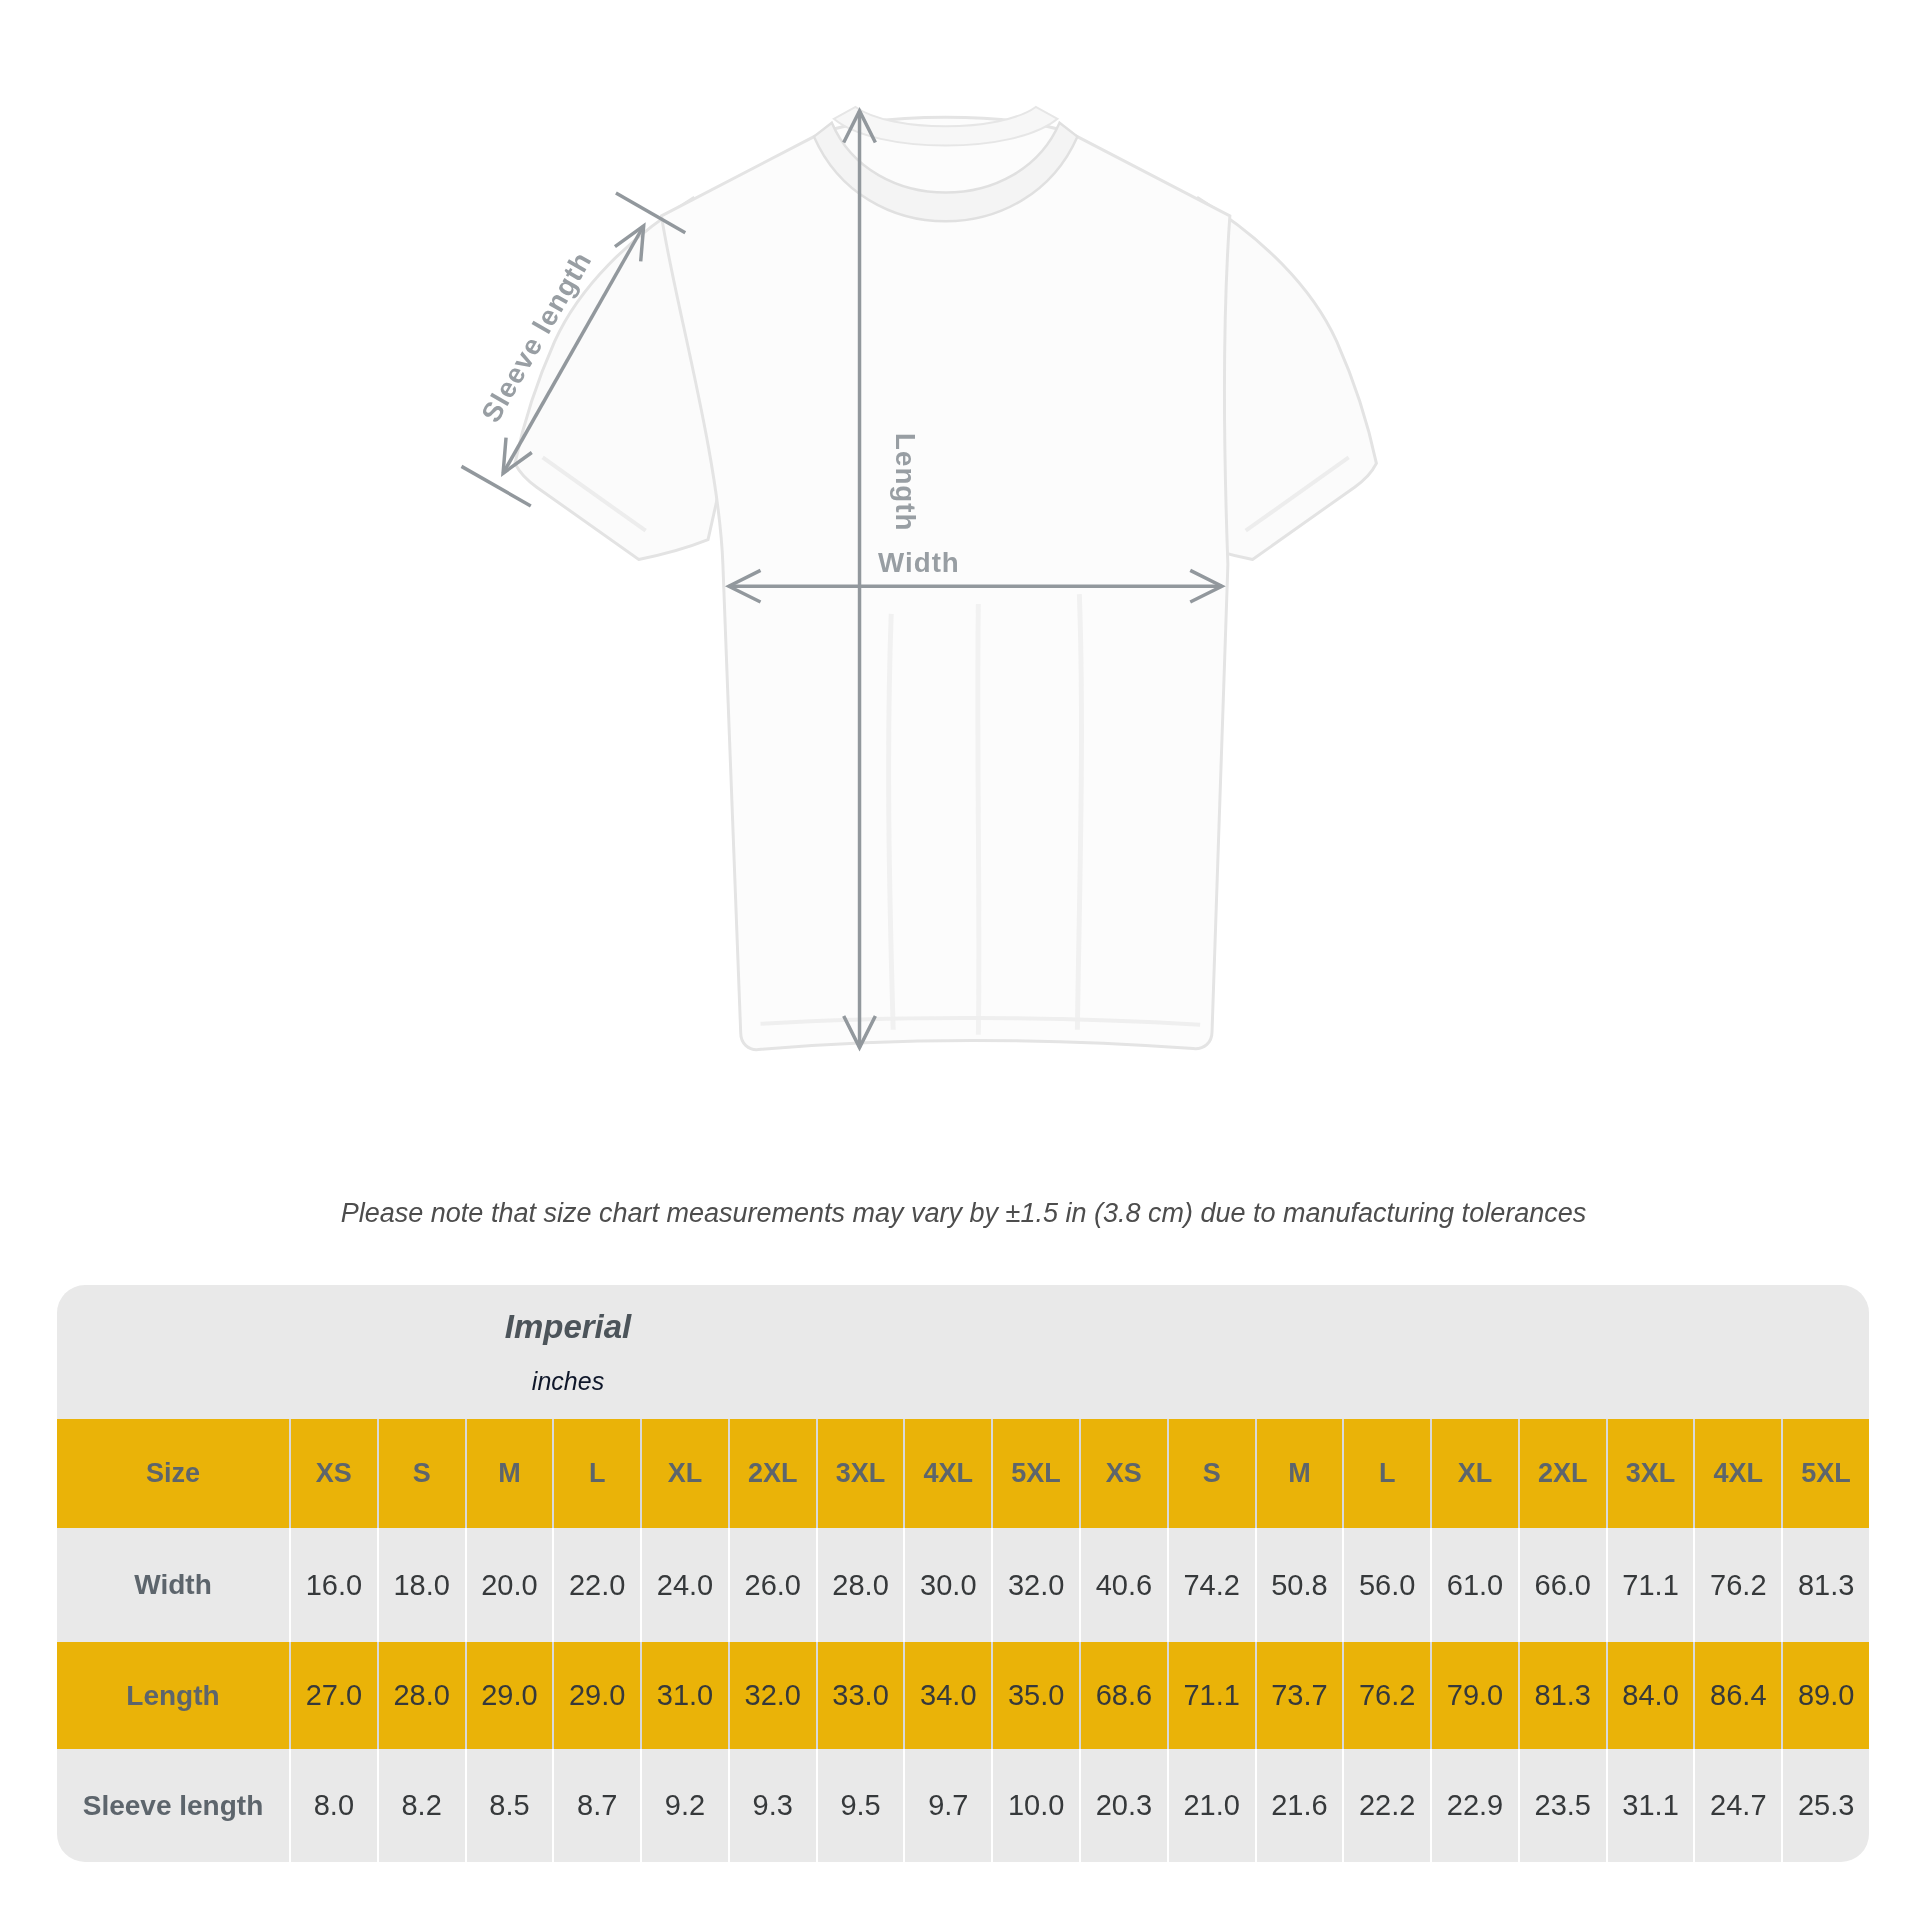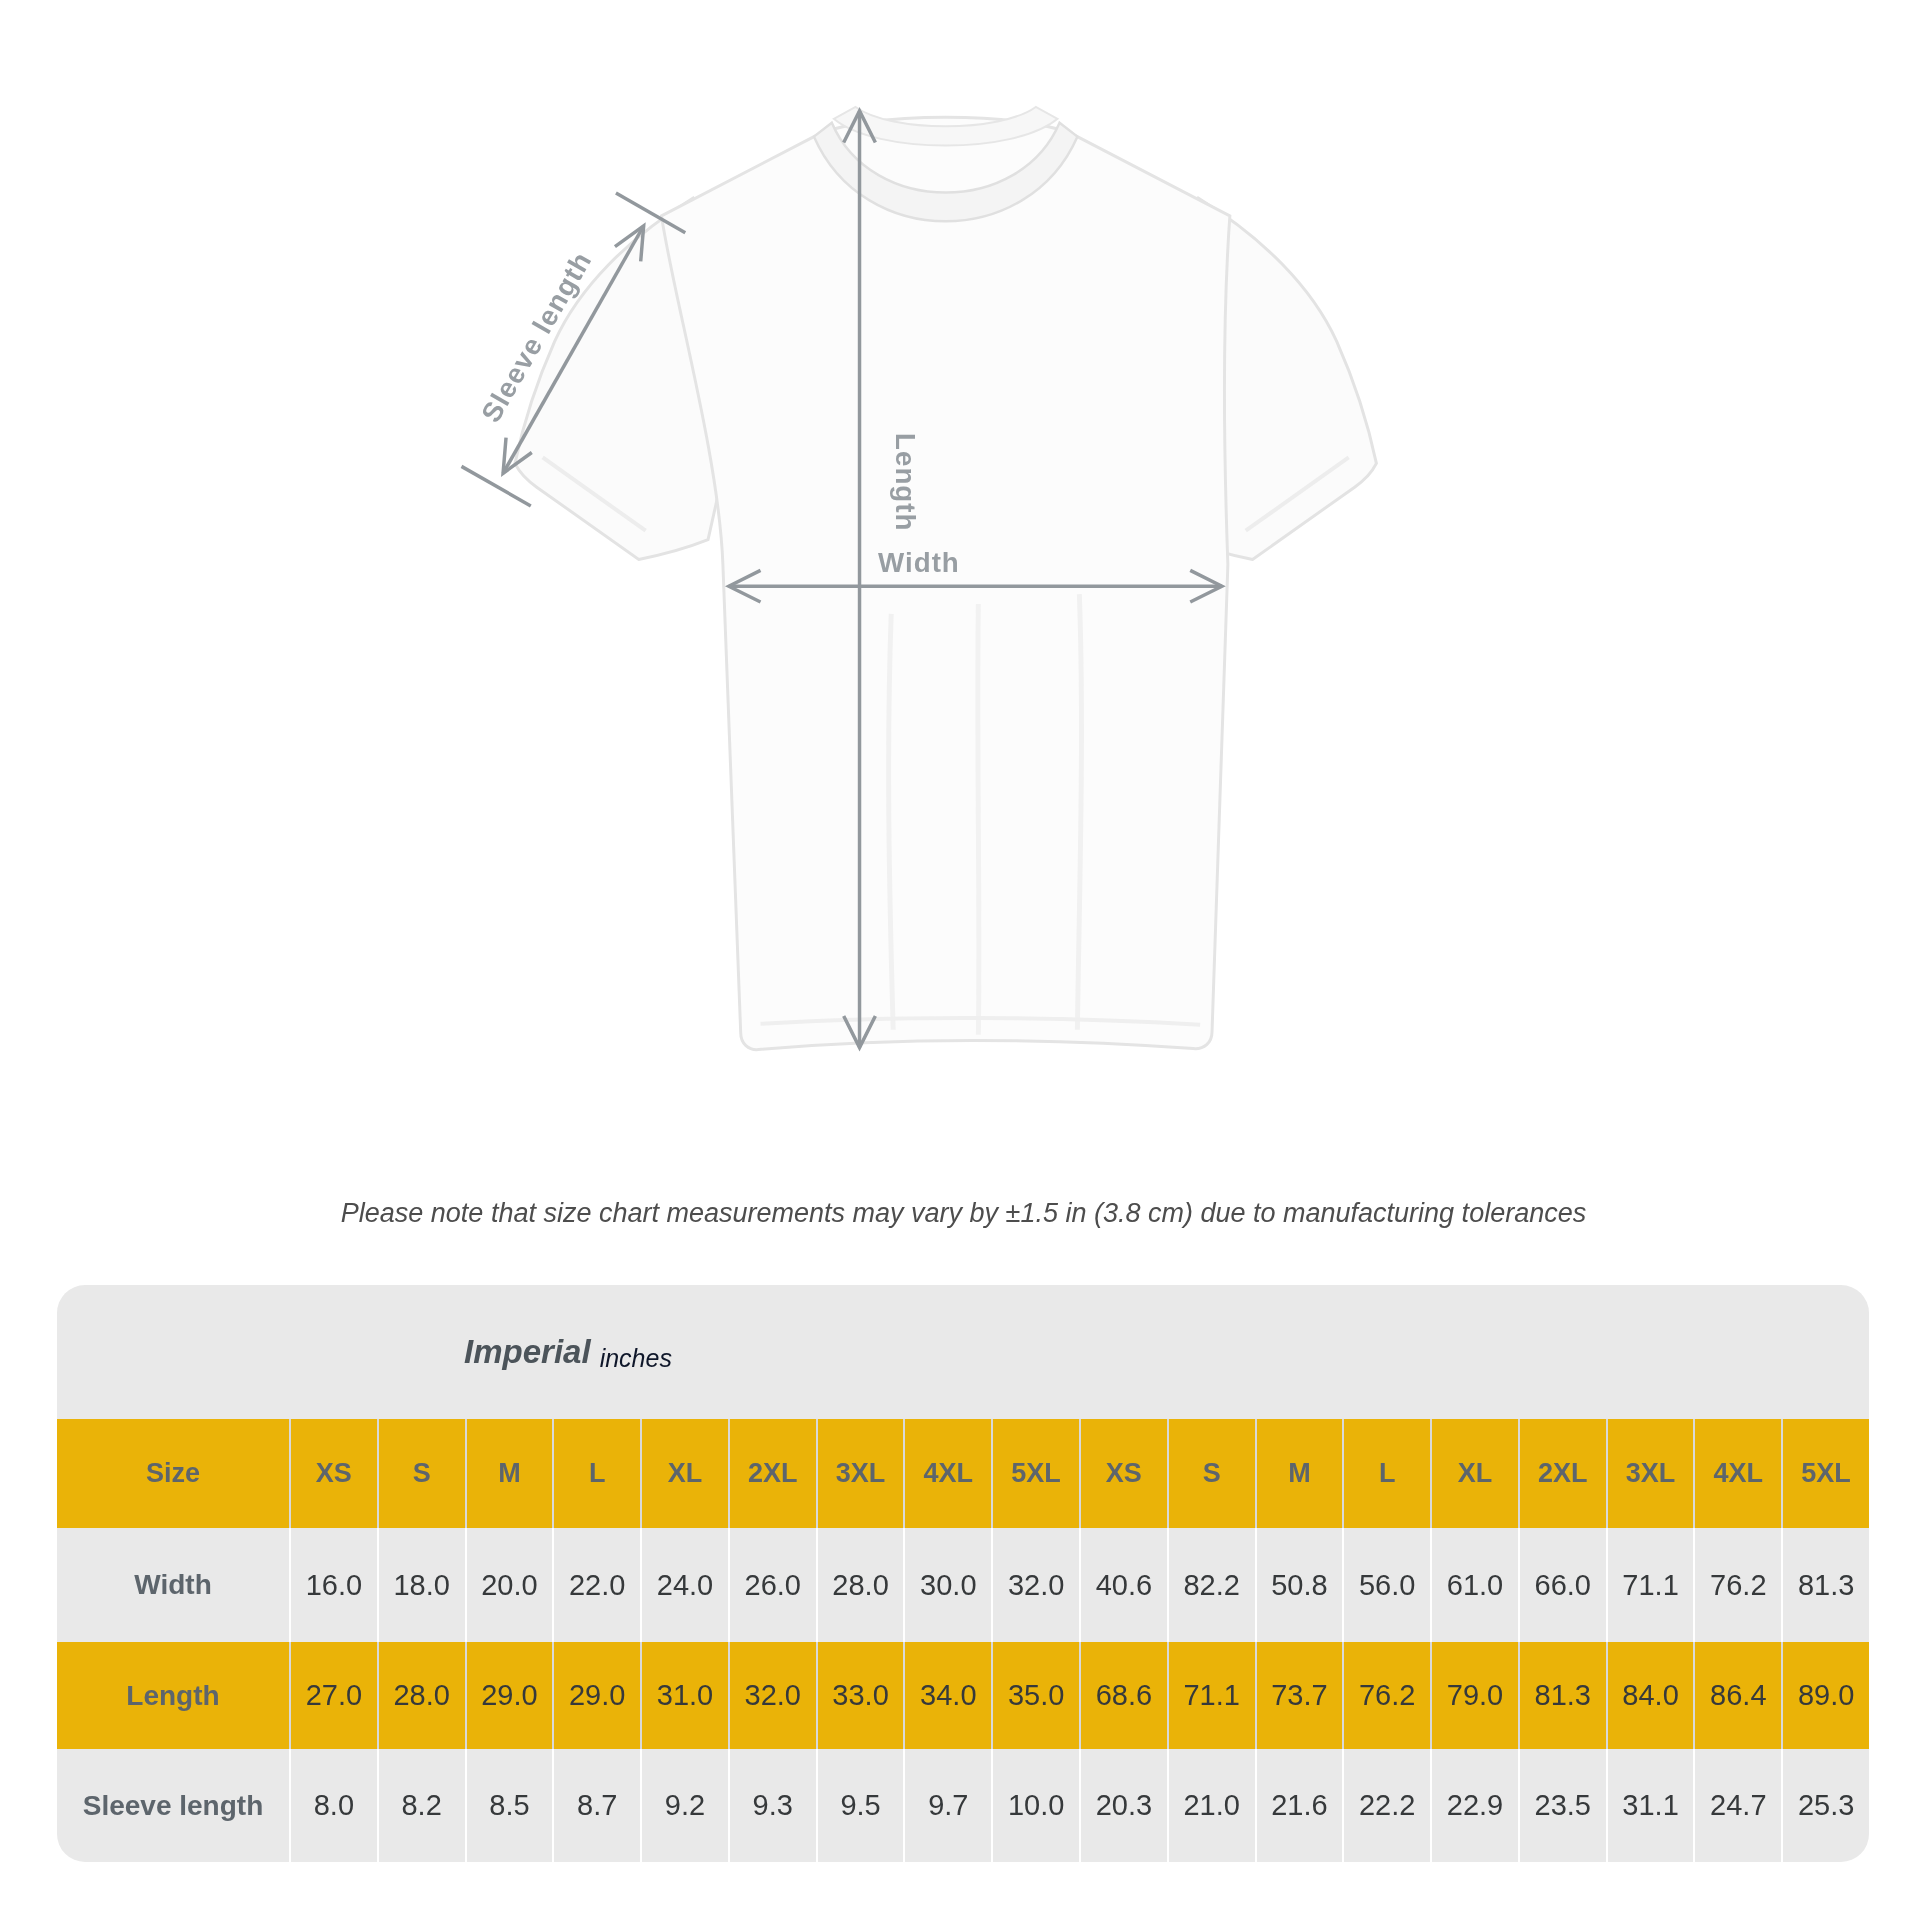--- a/index.html
+++ b/index.html
@@ -38,21 +38,21 @@
   
   .size-table {
     position: absolute; left: 57px; top: 1285px; width: 1812px;
     border-radius: 28px; overflow: hidden;
   }
   .units-band {
     display: grid; grid-template-columns: 1022px 1fr;
     background: #e9e9e9; height: 134px;
   }
   .unit-cell {
-    display: flex; flex-direction: row;
+    display: flex; flex-direction: column;
     align-items: center; justify-content: center; gap: 9px;
   }
   .unit-name { font-size: 33px; font-weight: bold; font-style: italic; color: #4c545a; }
   .unit-sub  { font-size: 25px; font-style: italic; color: #0f172a; margin-top: 12px; }
 
   .t-row {
     display: grid;
     grid-template-columns: 232px repeat(18, 1fr);
     column-gap: 2px;
   }
@@ -170,21 +170,21 @@
     <div class="cell value-cell">16.0</div>
         <div class="cell value-cell">18.0</div>
         <div class="cell value-cell">20.0</div>
         <div class="cell value-cell">22.0</div>
         <div class="cell value-cell">24.0</div>
         <div class="cell value-cell">26.0</div>
         <div class="cell value-cell">28.0</div>
         <div class="cell value-cell">30.0</div>
         <div class="cell value-cell">32.0</div>
         <div class="cell value-cell">40.6</div>
-        <div class="cell value-cell">82.2</div>
+        <div class="cell value-cell">74.2</div>
         <div class="cell value-cell">50.8</div>
         <div class="cell value-cell">56.0</div>
         <div class="cell value-cell">61.0</div>
         <div class="cell value-cell">66.0</div>
         <div class="cell value-cell">71.1</div>
         <div class="cell value-cell">76.2</div>
         <div class="cell value-cell">81.3</div>
       </div>
 
     <div class="t-row row-plain">

